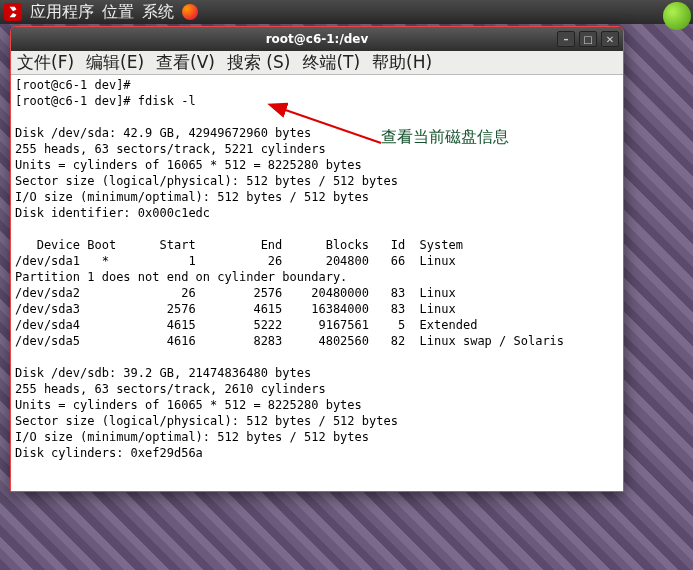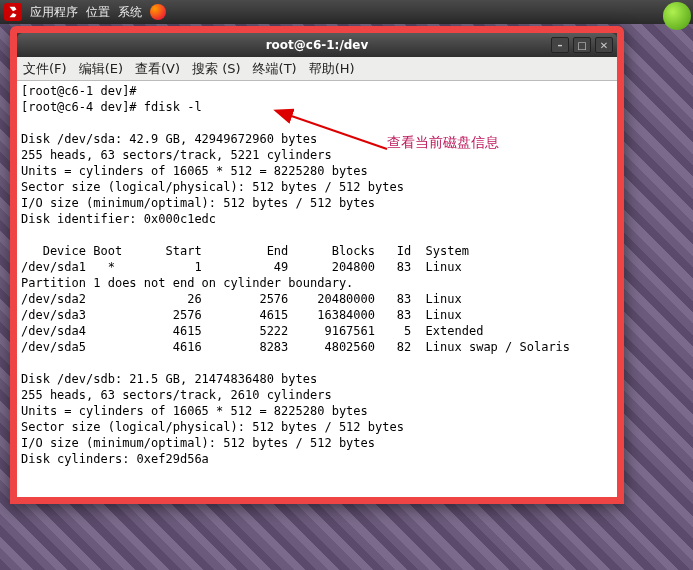--- a/index.html
+++ b/index.html
@@ -17,21 +17,21 @@
       position: relative;
     }
     .taskbar {
       height: 24px;
       background: linear-gradient(#4a4a4a, #2a2a2a);
       display: flex;
       align-items: center;
       padding: 0 4px;
       gap: 8px;
       color: #eee;
-      font-size: 12px;
+      font-size: 16px;
     }
     .taskbar .logo {
       width: 18px; height: 18px;
       background: #c00;
       border-radius: 3px;
       display: flex;
       align-items: center;
       justify-content: center;
     }
     .taskbar .logo svg { width: 14px; height: 14px; }
@@ -40,21 +40,21 @@
       background: radial-gradient(circle at 30% 30%, #ff9b00, #e04);
       border-radius: 50%;
     }
     .taskbar .task-item { color: #eee; }
     .window {
       position: absolute;
       left: 10px;
       top: 26px;
       width: 614px;
       background: #3b3b3b;
-      border: 7px solid #ef4444;
+      border: 1px solid #ef4444;
       border-radius: 6px 6px 0 0;
       box-shadow: 0 4px 16px rgba(0,0,0,.5);
     }
     .titlebar {
       height: 24px;
       background: linear-gradient(#5a5a5a, #2e2e2e);
       color: #fff;
       display: flex;
       align-items: center;
       justify-content: center;
@@ -81,42 +81,42 @@
       justify-content: center;
       cursor: pointer;
     }
     .menubar {
       height: 24px;
       background: #ededeb;
       display: flex;
       align-items: center;
       padding: 0 6px;
       gap: 12px;
-      font-size: 13px;
+      font-size: 17px;
       color: #222;
       border-bottom: 1px solid #bbb;
     }
     .menubar span { cursor: pointer; }
     .terminal {
       background: #fff;
       color: #000;
       font-family: "DejaVu Sans Mono", monospace;
       font-size: 12px;
       line-height: 16px;
       padding: 2px 4px;
       white-space: pre;
       height: 416px;
       overflow: hidden;
       position: relative;
     }
     .annotation {
       position: absolute;
-      color: #be185d;
+      color: #14532d;
       font-family: "SimSun", serif;
-      font-size: 14px;
+      font-size: 16px;
       pointer-events: none;
     }
     .arrow {
       position: absolute;
       pointer-events: none;
     }
     .badge {
       position: absolute;
       right: 2px;
       top: 2px;
@@ -153,38 +153,38 @@
   </div>
   <div class="menubar">
     <span>文件(F)</span>
     <span>编辑(E)</span>
     <span>查看(V)</span>
     <span>搜索 (S)</span>
     <span>终端(T)</span>
     <span>帮助(H)</span>
   </div>
   <div class="terminal"><span>[root@c6-1 dev]#</span>
-<span>[root@c6-4 dev]# fdisk -l</span>
+<span>[root@c6-1 dev]# fdisk -l</span>
 
 <span>Disk /dev/sda: 42.9 GB, 42949672960 bytes</span>
 <span>255 heads, 63 sectors/track, 5221 cylinders</span>
 <span>Units = cylinders of 16065 * 512 = 8225280 bytes</span>
 <span>Sector size (logical/physical): 512 bytes / 512 bytes</span>
 <span>I/O size (minimum/optimal): 512 bytes / 512 bytes</span>
 <span>Disk identifier: 0x000c1edc</span>
 
 <span>   Device Boot      Start         End      Blocks   Id  System</span>
-<span>/dev/sda1   *           1          49      204800   83  Linux</span>
+<span>/dev/sda1   *           1          26      204800   66  Linux</span>
 <span>Partition 1 does not end on cylinder boundary.</span>
 <span>/dev/sda2              26        2576    20480000   83  Linux</span>
 <span>/dev/sda3            2576        4615    16384000   83  Linux</span>
 <span>/dev/sda4            4615        5222     9167561    5  Extended</span>
 <span>/dev/sda5            4616        8283     4802560   82  Linux swap / Solaris</span>
 
-<span>Disk /dev/sdb: 21.5 GB, 21474836480 bytes</span>
+<span>Disk /dev/sdb: 39.2 GB, 21474836480 bytes</span>
 <span>255 heads, 63 sectors/track, 2610 cylinders</span>
 <span>Units = cylinders of 16065 * 512 = 8225280 bytes</span>
 <span>Sector size (logical/physical): 512 bytes / 512 bytes</span>
 <span>I/O size (minimum/optimal): 512 bytes / 512 bytes</span>
 <span>Disk cylinders: 0xef29d56a</span>
     <svg class="arrow" style="left:250px;top:20px" width="130" height="60">
       <defs>
           <marker id="ah" markerWidth="10" markerHeight="8" refX="2" refY="4" orient="auto">
         <path d="M10 0L0 4L10 8z" fill="#d00"></path>
           </marker>

